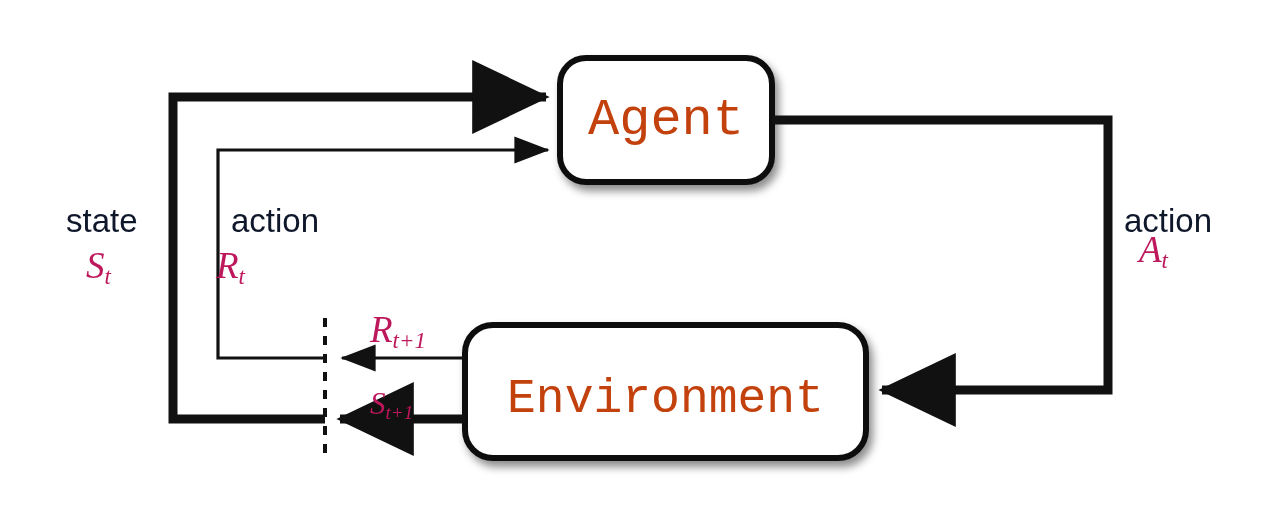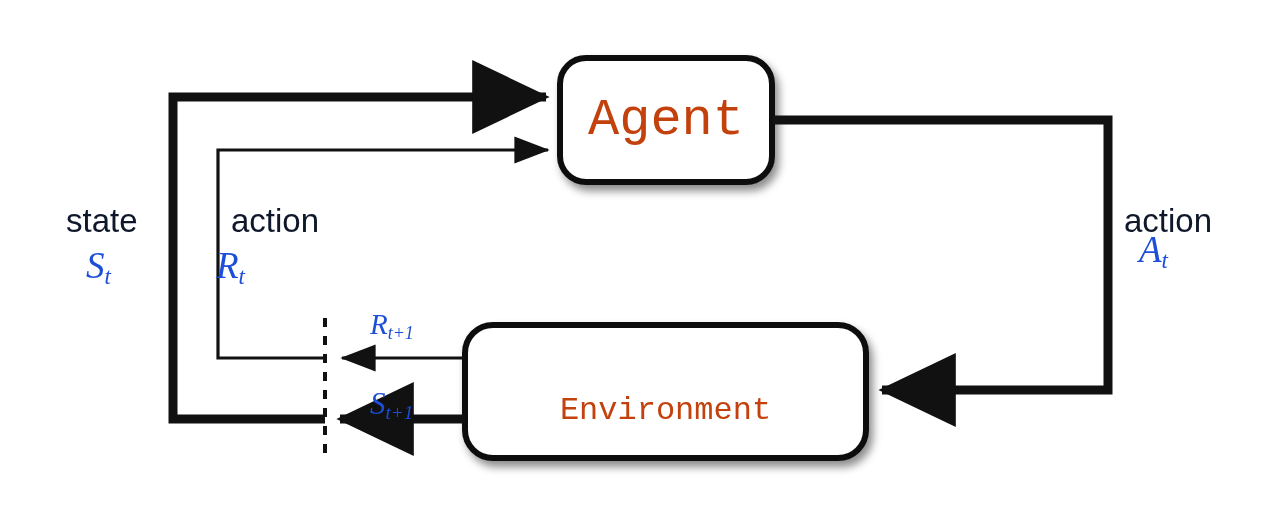--- a/index.html
+++ b/index.html
@@ -34,52 +34,52 @@
   }
   #agent-label {
     left: 560px;
     top: 58px;
     width: 212px;
     height: 124px;
     font-size: 52px;
   }
   #environment-label {
     left: 465px;
-    top: 344px;
+    top: 332px;
     width: 401px;
     height: 133px;
-    font-size: 32px;
+    font-size: 48px;
   }
   .plain-label {
     position: absolute;
     font-family: "Liberation Sans", sans-serif;
     font-size: 33px;
     color: #0f172a;
     white-space: nowrap;
   }
   .math-label {
     position: absolute;
     font-family: "Liberation Serif", serif;
     font-style: italic;
-    color: #1d4ed8;
+    color: #be185d;
     white-space: nowrap;
   }
   .math-label .sub {
     font-size: 0.62em;
     font-style: italic;
     vertical-align: -0.28em;
     letter-spacing: 0;
   }
   #label-state      { left: 66px;   top: 202px; }
   #label-state-sym  { left: 86px;   top: 244px; font-size: 37px; }
   #label-reward     { left: 231px;  top: 202px; }
   #label-reward-sym { left: 216px;  top: 244px; font-size: 37px; }
   #label-action     { left: 1124px; top: 202px; }
   #label-action-sym { left: 1139px; top: 228px; font-size: 37px; }
-  #label-r-next     { left: 370px;  top: 308px; font-size: 29px; }
+  #label-r-next     { left: 370px;  top: 308px; font-size: 37px; }
   #label-s-next     { left: 370px;  top: 386px; font-size: 31px; }
 </style>
 </head>
 <body>
 
 <div id="canvas">
 
   <svg class="layer" viewBox="0 0 1282 526">
     <defs>
       <marker id="arrow-thick" markerWidth="9" markerHeight="9" refX="8.2" refY="4.5" orient="auto" markerUnits="strokeWidth">

